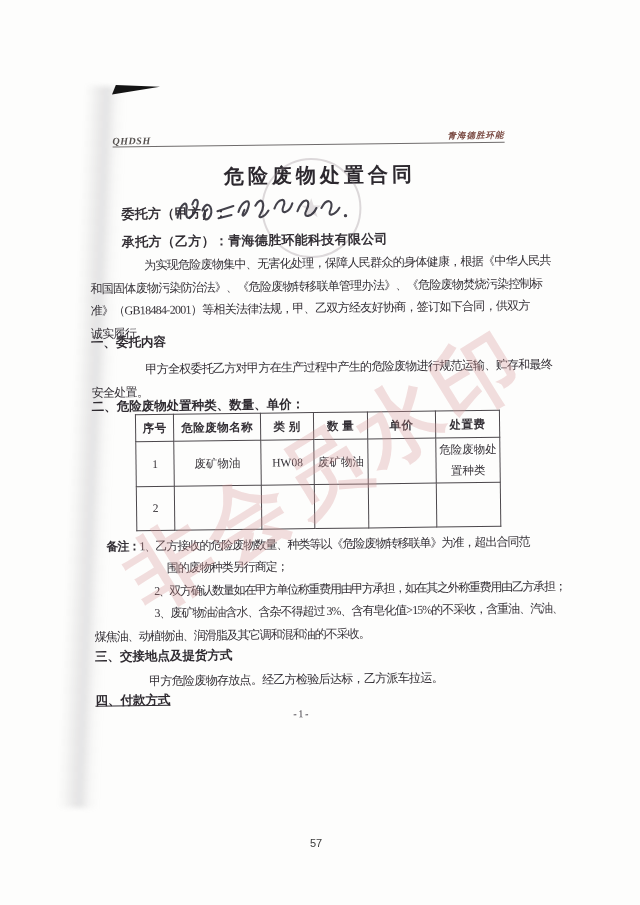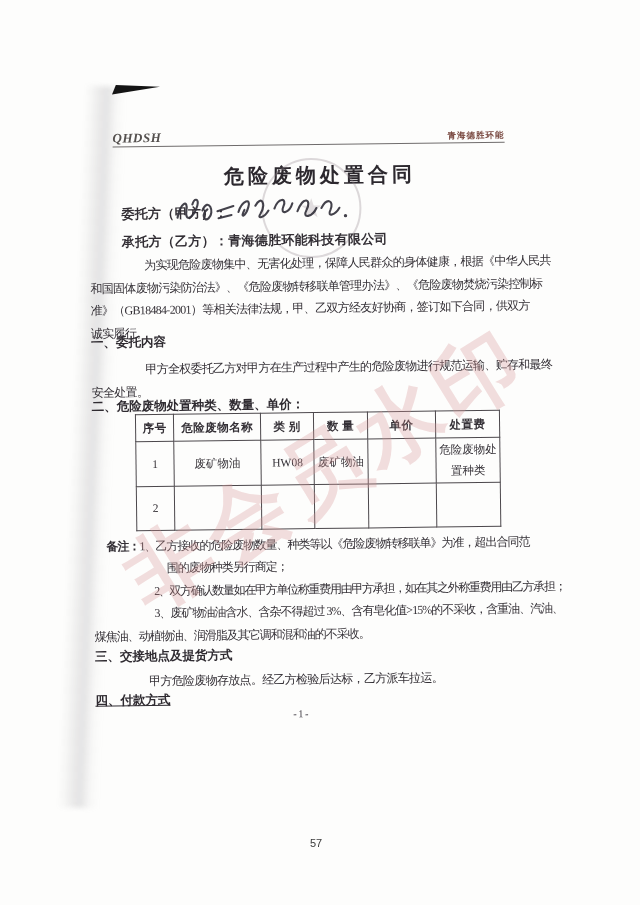--- a/index.html
+++ b/index.html
@@ -12,22 +12,22 @@
     transform:rotate(2.2deg);filter:blur(2.5px);}
   .corner-wedge{position:absolute;left:112px;top:84px;width:48px;height:12px;background:#141414;
     clip-path:polygon(0% 88%,100% 22%,8% 8%);}
 
   
   .page-frame{position:absolute;left:0;top:0;width:640px;height:905px;
     transform:rotate(-0.7deg);transform-origin:320px 420px;}
 
   .doc-header{position:absolute;left:116px;top:127px;width:392px;height:17px;
     border-bottom:1.4px solid #6f6c6c;display:flex;justify-content:space-between;align-items:flex-end;}
-  .hdr-left{font-size:13px;font-style:italic;font-weight:700;color:#55514f;letter-spacing:0.5px;}
-  .hdr-right{font-size:8.5px;font-weight:700;color:#7a4a42;letter-spacing:1px;}
+  .hdr-left{font-size:10px;font-style:italic;font-weight:700;color:#55514f;letter-spacing:0.5px;}
+  .hdr-right{font-size:8.5px;font-style:italic;font-weight:700;color:#7a4a42;letter-spacing:1px;}
 
   .doc-title{position:absolute;left:92px;top:162px;width:462px;margin:0;
     text-align:center;font-size:20px;font-weight:700;letter-spacing:4px;color:#2c282e;}
 
   .party{position:absolute;left:124px;font-size:13px;font-weight:700;color:#332f35;letter-spacing:0.3px;}
   .party-a{top:203px;}
   .party-b{top:231px;}
 
   .handwriting{position:absolute;left:174px;top:186px;width:178px;height:48px;}
 

